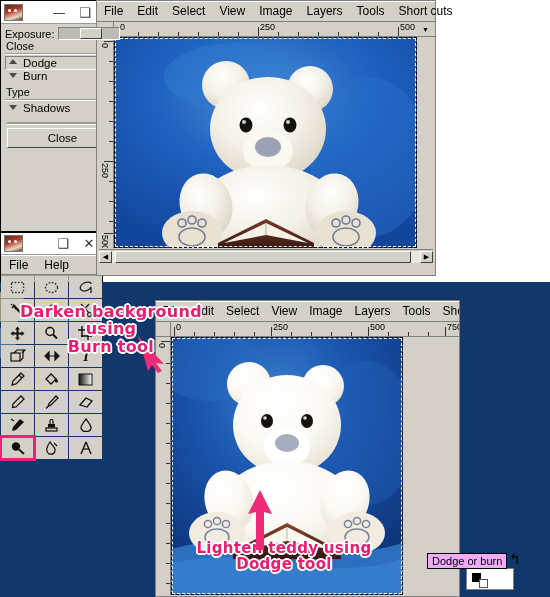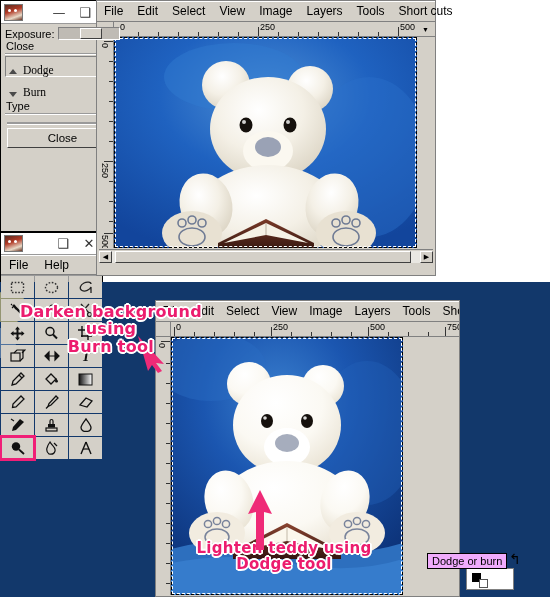--- a/index.html
+++ b/index.html
@@ -95,22 +95,22 @@
   .slider{flex:1;height:13px;background:#bfbbb4;
     border:1px solid #808080;border-right-color:#fff;border-bottom-color:#fff;
     box-sizing:border-box;position:relative;}
   .slider .knob{position:absolute;left:36%;top:0px;width:22px;height:11px;
     background:#d4d0c8;border:1px solid #fff;border-right-color:#404040;
     border-bottom-color:#404040;box-sizing:border-box;}
   .val{text-align:center;font-size:11px;margin-bottom:-2px;}
   fieldset.grp{border:none;margin:0;padding:0;}
   .grp-title{font-size:11px;padding-left:1px;position:relative;}
   .grp-line{height:1px;background:#9a9a9a;box-shadow:0 1px 0 #fff;margin:1px 0 2px 0;}
-  .radio-row{display:flex;align-items:flex-end;gap:5px;height:21px;padding-left:4px;
-    box-sizing:border-box;font-family:Liberation Serif, serif;}
+  .radio-row{display:flex;align-items:flex-start;gap:5px;height:14px;padding-left:4px;
+    box-sizing:border-box;}
   .radio-row.sel{background:#d4d0c8;border:1px solid #808080;
     border-right-color:#fff;border-bottom-color:#fff;padding-left:3px;}
   .rd{width:9px;height:9px;flex:none;position:relative;}
   .rd:before{content:"";position:absolute;left:0;top:2px;width:0;height:0;
     border-left:4.5px solid transparent;border-right:4.5px solid transparent;
     border-bottom:5px solid #4a4a4a;}
   .rd.down:before{border-bottom:none;border-top:5px solid #4a4a4a;top:3px;}
   .radio-row .rl{font-size:11.5px;}
   .to-sep{height:2px;background:#9a9a9a;box-shadow:0 1px 0 #fff;margin:3px 2px;}
   .btn{
@@ -432,20 +432,24 @@
       </div>
       <div class="radio-row">
         <span class="rd down"></span>
         <span class="rl">Burn</span>
       </div>
     </fieldset>
 
     <fieldset class="grp" style="margin-top:2px;">
       <div class="grp-title">Type</div>
       <div class="grp-line"></div>
+      <div class="radio-row">
+        <span class="rd down"></span>
+        <span class="rl">Shadows</span>
+      </div>
     </fieldset>
 
     <div class="to-sep" style="margin-top:6px;"></div>
     <div class="btn" style="margin:4px 2px 16px 2px;">Close</div>
   </div>
 </div>
 
 <div id="toolbox">
   <div class="titlebar">
     <div class="tb-icon"></div>

